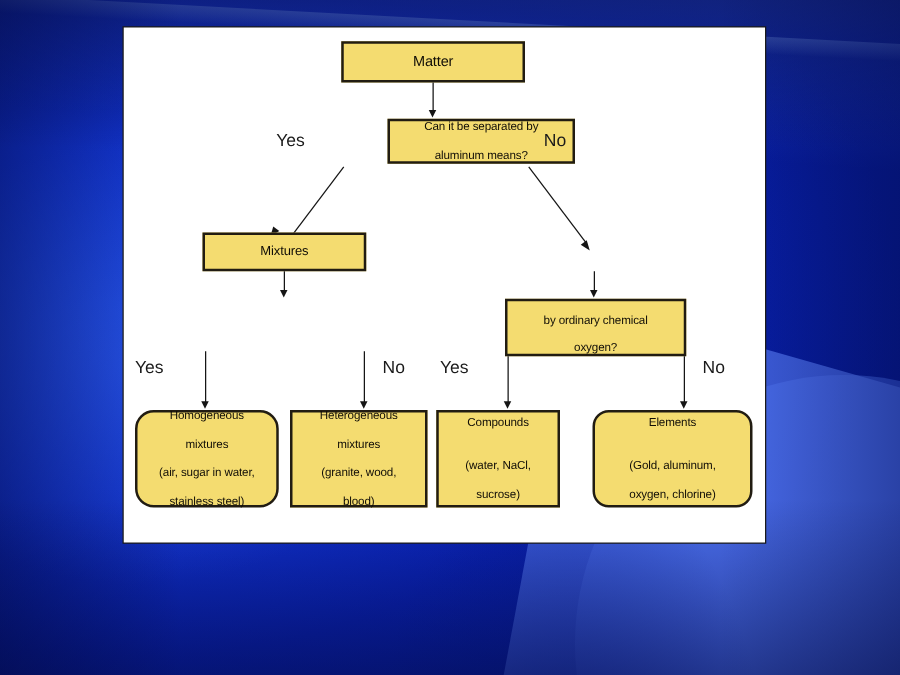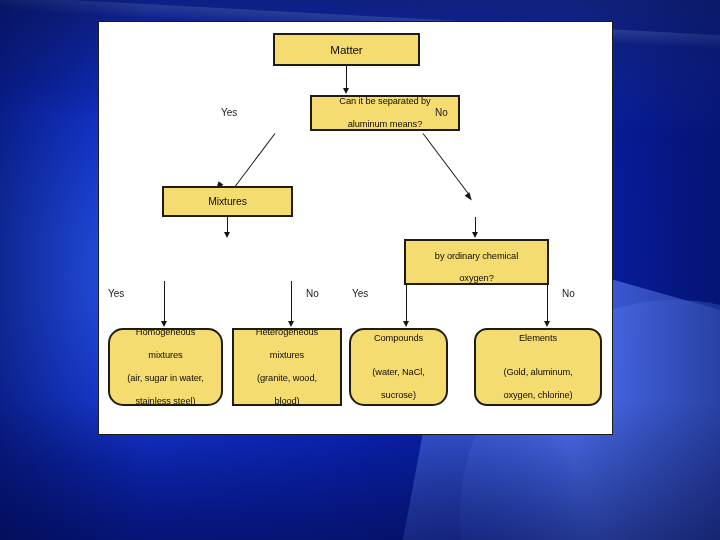--- a/index.html
+++ b/index.html
@@ -117,21 +117,21 @@
     display: flex;
     align-items: center;
     justify-content: flex-start;
     padding: 1px 2px;
     letter-spacing: -.1px;
   }
   .node span { display: block; width: 100%; }
 
   .label {
     position: absolute;
-    font-size: 10px;
+    font-size: 14px;
     color: #1a1a1a;
     line-height: 11px;
     white-space: nowrap;
   }
 
   
   .vline {
     position: absolute;
     width: 0;
     border-left: 1.6px solid #151515;
@@ -246,21 +246,21 @@
 
     <div class="node" style="left:133px; top:306px; width:110px; height:78px;">
       <span>
         <span>Heterogeneous</span><br>
         <span>mixtures</span><br>
         <span>(granite, wood,</span><br>
         <span>blood)</span>
       </span>
     </div>
 
-    <div class="node" style="left:250px; top:306px; width:99px; height:78px;border-radius:15px;">
+    <div class="node" style="left:250px; top:306px; width:99px; height:78px;">
       <span>
         <span>Compounds</span><br>
         <br>
         <span>(water, NaCl,</span><br>
         <span>sucrose)</span>
       </span>
     </div>
 
     <div class="node" style="left:375px; top:306px; width:128px; height:78px;border-radius:13px;">
       <span>

